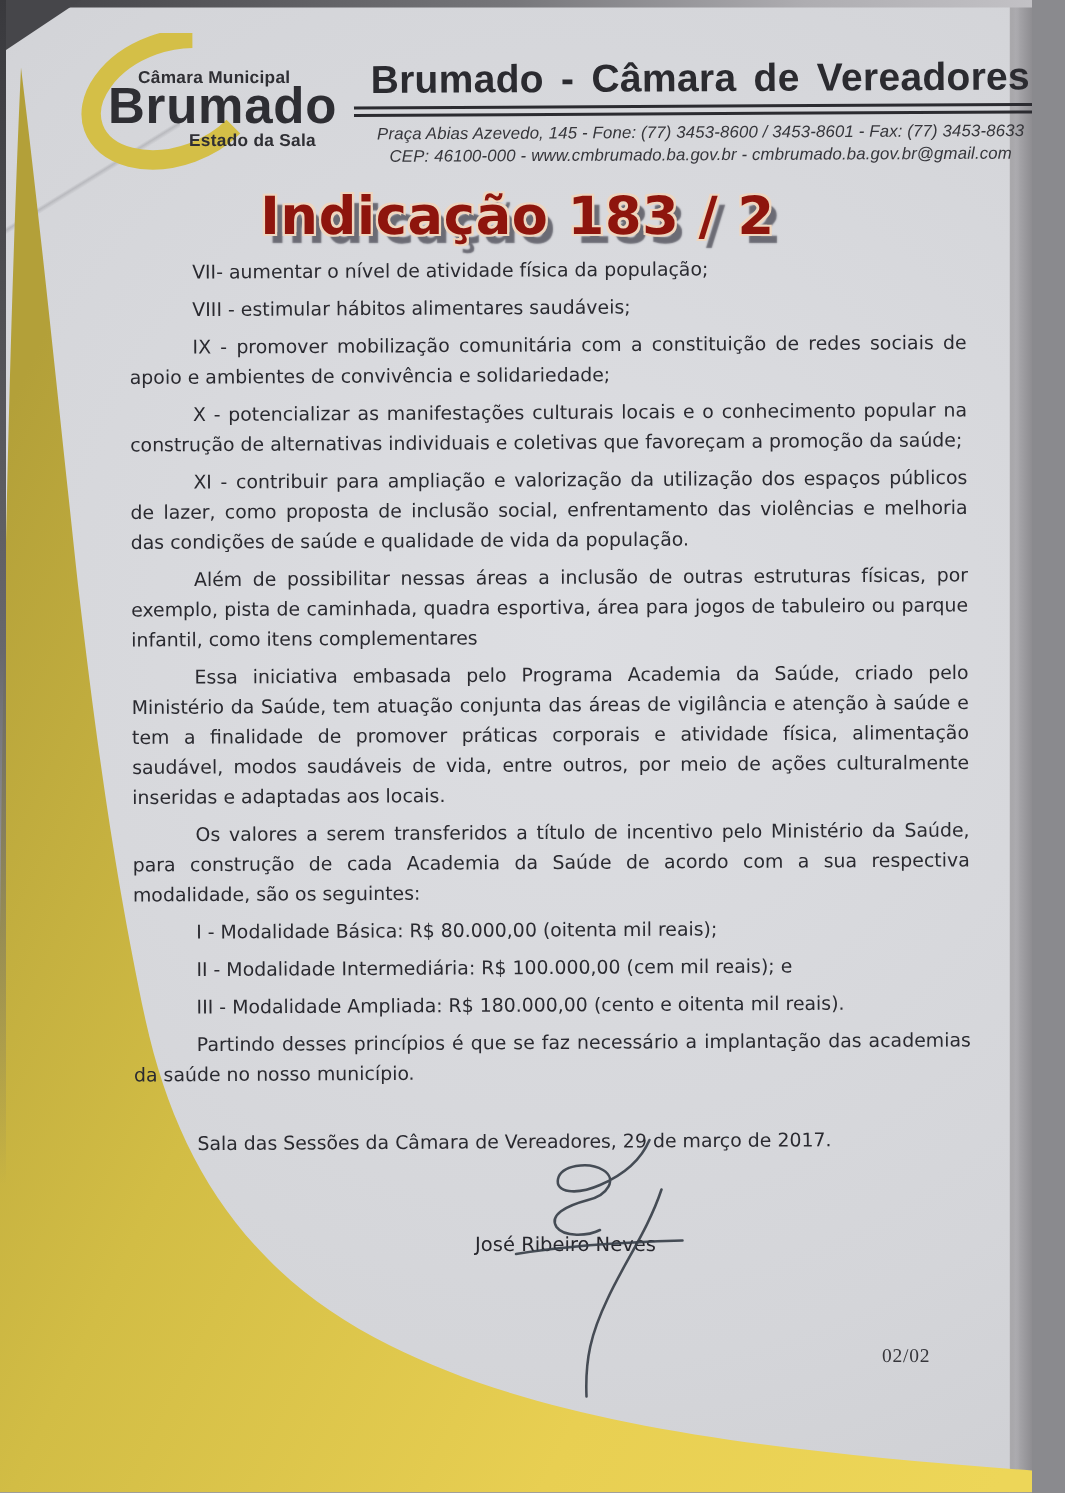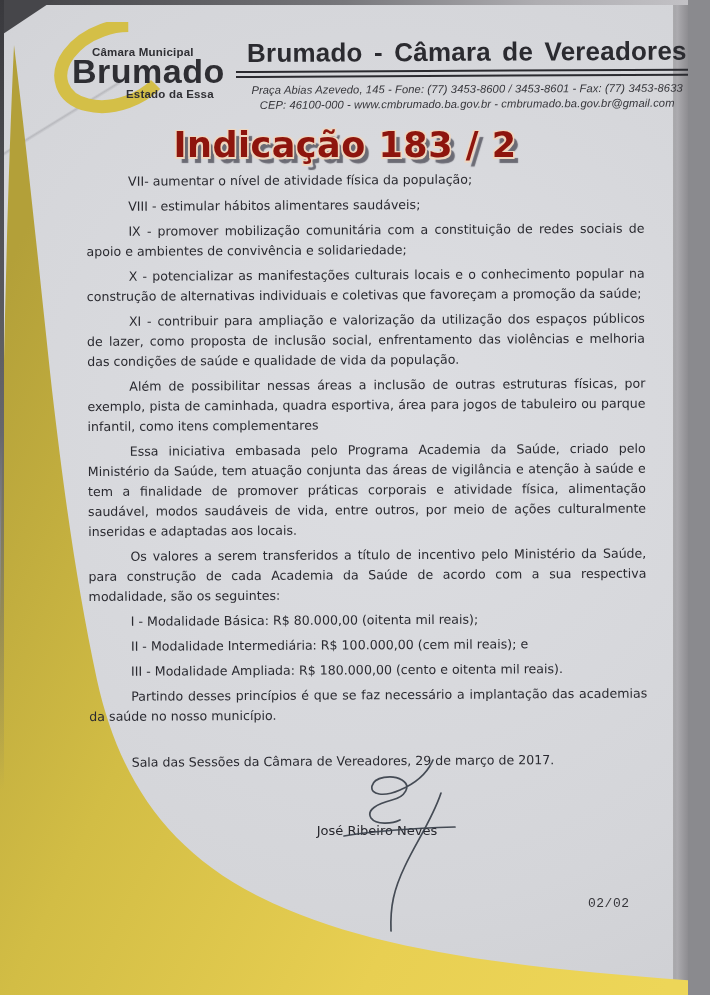--- a/index.html
+++ b/index.html
@@ -47,21 +47,21 @@
   .doc-body{position:absolute;left:86px;top:172px;width:558px;z-index:2;color:#2a2a30;
     font-size:12.6px;line-height:20px;text-align:justify;
     transform:rotate(-0.35deg);transform-origin:left top;}
   .doc-body p{margin:0 0 5px;text-indent:42px;}
   .doc-body p.item{text-indent:0;margin-left:42px;text-align:left;}
   .doc-body p.closing{margin-top:26px;white-space:nowrap;}
   
   .sig-block{position:absolute;left:282px;top:820px;width:190px;text-align:center;z-index:3;
     font-size:13px;line-height:22px;color:#26262c;}
   .sig-svg{position:absolute;left:325px;top:750px;z-index:4;}
-  .page-num{position:absolute;left:588px;top:896px;z-index:3;font-family:Liberation Mono, monospace;
+  .page-num{position:absolute;left:588px;top:896px;z-index:3;font-family:Liberation Serif, serif;
     font-size:13px;letter-spacing:.5px;color:#36363b;}
 </style>
 </head>
 <body>
 
 <div class="page">
 
   <div class="right-strip"></div>
   <div class="crease"></div>
 
@@ -86,21 +86,21 @@
   <div class="top-edge"></div>
   <div class="corner-tl"></div>
   <div class="left-edge"></div>
 
   <div class="logo">
     <svg width="205" height="100" viewBox="0 0 205 100">
       <ellipse cx="75" cy="44" rx="56" ry="38" transform="rotate(-20 75 44)" fill="none" stroke="#d4bf47" stroke-width="13" pathLength="100" stroke-dasharray="70 30" stroke-dashoffset="86"></ellipse>
     </svg>
     <div class="logo-line1">Câmara Municipal</div>
     <div class="logo-name">Brumado</div>
-    <div class="logo-line2">Estado da Essa</div>
+    <div class="logo-line2">Estado da Sala</div>
   </div>
 
   <div class="masthead">
     <div class="masthead-title">Brumado - Câmara de Vereadores</div>
     <div class="masthead-rule"></div>
     <div class="masthead-addr">Praça Abias Azevedo, 145 - Fone: (77) 3453-8600 / 3453-8601 - Fax: (77) 3453-8633</div>
     <div class="masthead-addr">CEP: 46100-000 - www.cmbrumado.ba.gov.br - cmbrumado.ba.gov.br@gmail.com</div>
   </div>
 
   <div class="doc-title">Indicação 183 / 2</div>

